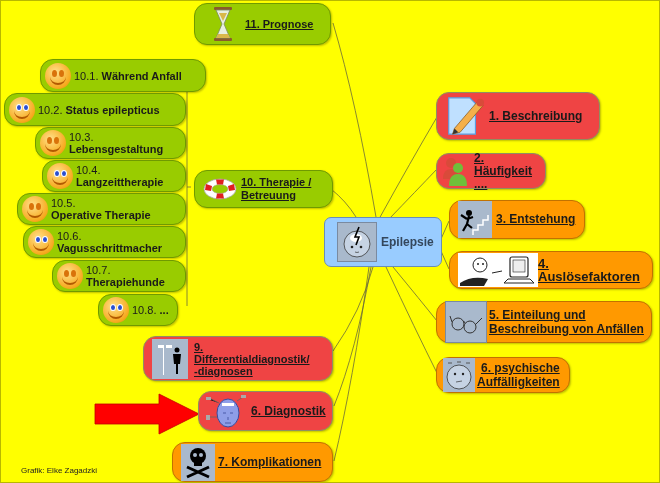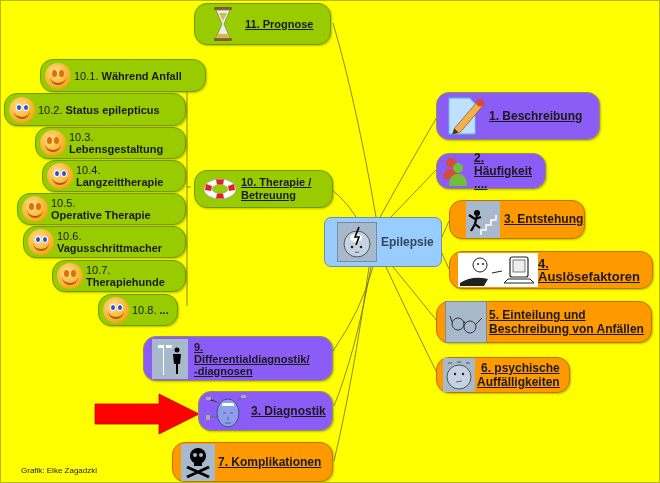--- a/index.html
+++ b/index.html
@@ -1,21 +1,21 @@
 <!DOCTYPE html>
 <html><head>
 <meta charset="utf-8">
 <style>
   html, body { margin:0; padding:0; }
   body { width:660px; height:483px; overflow:hidden; font-family:"Liberation Sans", sans-serif; }
   #canvas { position:relative; width:658px; height:481px; background:#ffff00; border:1px solid #b8b800; overflow:hidden; }
   #lines { position:absolute; left:0; top:0; width:660px; height:483px; pointer-events:none; }
   .node { position:absolute; box-sizing:border-box; border-radius:13px; display:flex; align-items:center; cursor:pointer; }
   .green { background:#99cc00; border:1px solid #6f9a00; box-shadow:1px 1px 2px rgba(0,0,0,0.25); }
-  .white { background:#8b5cf6; border:1px solid #8f8f60; box-shadow:1px 1px 2px rgba(0,0,0,0.25); }
+  .white { background:#ef4444; border:1px solid #8f8f60; box-shadow:1px 1px 2px rgba(0,0,0,0.25); }
   .orange { background:#ff9900; border:1px solid #c27200; box-shadow:1px 1px 2px rgba(0,0,0,0.25); }
   .blue { background:#99ccff; border:1px solid #6a8fb3; }
   .label { font-size:11px; font-weight:bold; color:#1a1a1a; text-decoration:underline; line-height:13px; }
   .sub { font-size:11px; color:#1a1a1a; line-height:12px; }
   .sub .num { font-weight:normal; }
   .sub .txt { font-weight:bold; }
   .smiley { width:26px; height:26px; border-radius:50%; background:radial-gradient(circle at 40% 35%, #ffe08a, #f7a91d 70%, #d9800a); flex:0 0 auto; position:relative; margin:0 3px 0 4px; }
   .smiley .e1,.smiley .e2 { position:absolute; top:7px; width:5px; height:7px; border-radius:50%; background:#d9730a; }
   .smiley.blueeyes .e1,.smiley.blueeyes .e2 { background:#2a4fd0; border:1px solid #fff; width:4px; height:5px; }
   .smiley .e1 { left:7px; } .smiley .e2 { left:14px; }
@@ -172,21 +172,21 @@
       <svg width="30" height="32" viewBox="0 0 30 32">
           <circle cx="11" cy="8" r="5" fill="#d94a3a"></circle>
           <path d="M3 24 Q3 14 11 14 Q19 14 19 24 Z" fill="#d94a3a"></path>
           <circle cx="18" cy="13" r="5" fill="#6fbf3a"></circle>
           <path d="M9 31 Q9 19 18 19 Q27 19 27 31 Z" fill="#6fbf3a"></path>
         </svg>
     </div>
     <span class="label" style="font-size:12px;">2. Häufigkeit ....</span>
   </div>
 
-  <div class="node orange" style="left:448px;top:199px;width:136px;height:39px;padding-left:8px;">
+  <div class="node orange" style="left:448px;top:199px;width:136px;height:39px;">
     <div class="iconbox" style="width:34px;height:37px;background:#a9b9cc;margin-left:8px;">
       <svg width="32" height="34" viewBox="0 0 32 34">
           <path d="M14 32 L14 27 L19 27 L19 22 L24 22 L24 17 L29 17 L29 12" stroke="#fff" stroke-width="1.5" fill="none"></path>
           <circle cx="10" cy="10" r="3" fill="#000"></circle>
           <path d="M10 13 L8 21 M8 16 L2 12 M8 16 L14 14 M8 21 L4 28 M8 21 L13 25" stroke="#000" stroke-width="2.2"></path>
         </svg>
     </div>
     <span class="label" style="font-size:12px;">3. Entstehung</span>
   </div>
 
@@ -252,21 +252,21 @@
       <svg width="42" height="40" viewBox="0 0 42 40">
           <ellipse cx="23" cy="22" rx="11" ry="14" fill="#8e9ee8" stroke="#3a4a9a" stroke-width="1"></ellipse>
           <rect x="17" y="12" width="12" height="3" fill="#fff"></rect>
           <path d="M18 22 L21 22 M25 22 L28 22 M23 26 L23 29 M20 32 L26 32" stroke="#3a4a9a" stroke-width="0.8"></path>
           <path d="M14 12 L6 8 L2 8 M32 10 L38 6 M12 26 L4 26" stroke="#666" stroke-width="0.8"></path>
           <rect x="1" y="6" width="5" height="3" fill="#aaa"></rect>
           <rect x="36" y="4" width="5" height="3" fill="#aaa"></rect>
           <rect x="1" y="24" width="4" height="5" fill="#aaa"></rect>
         </svg>
     </div>
-    <span class="label" style="font-size:12px;">3. Diagnostik</span>
+    <span class="label" style="font-size:12px;">6. Diagnostik</span>
   </div>
 
   <div class="node orange" style="left:171px;top:441px;width:161px;height:40px;">
     <div class="iconbox" style="width:34px;height:37px;background:#a9b9cc;margin-left:8px;margin-right:3px;">
       <svg width="30" height="34" viewBox="0 0 30 34">
           <ellipse cx="15" cy="11" rx="8" ry="8" fill="#000"></ellipse>
           <rect x="11" y="17" width="8" height="4" fill="#000"></rect>
           <circle cx="12" cy="10" r="2" fill="#a9b9cc"></circle>
           <circle cx="18" cy="10" r="2" fill="#a9b9cc"></circle>
           <path d="M4 22 L26 32 M26 22 L4 32" stroke="#000" stroke-width="3"></path>

